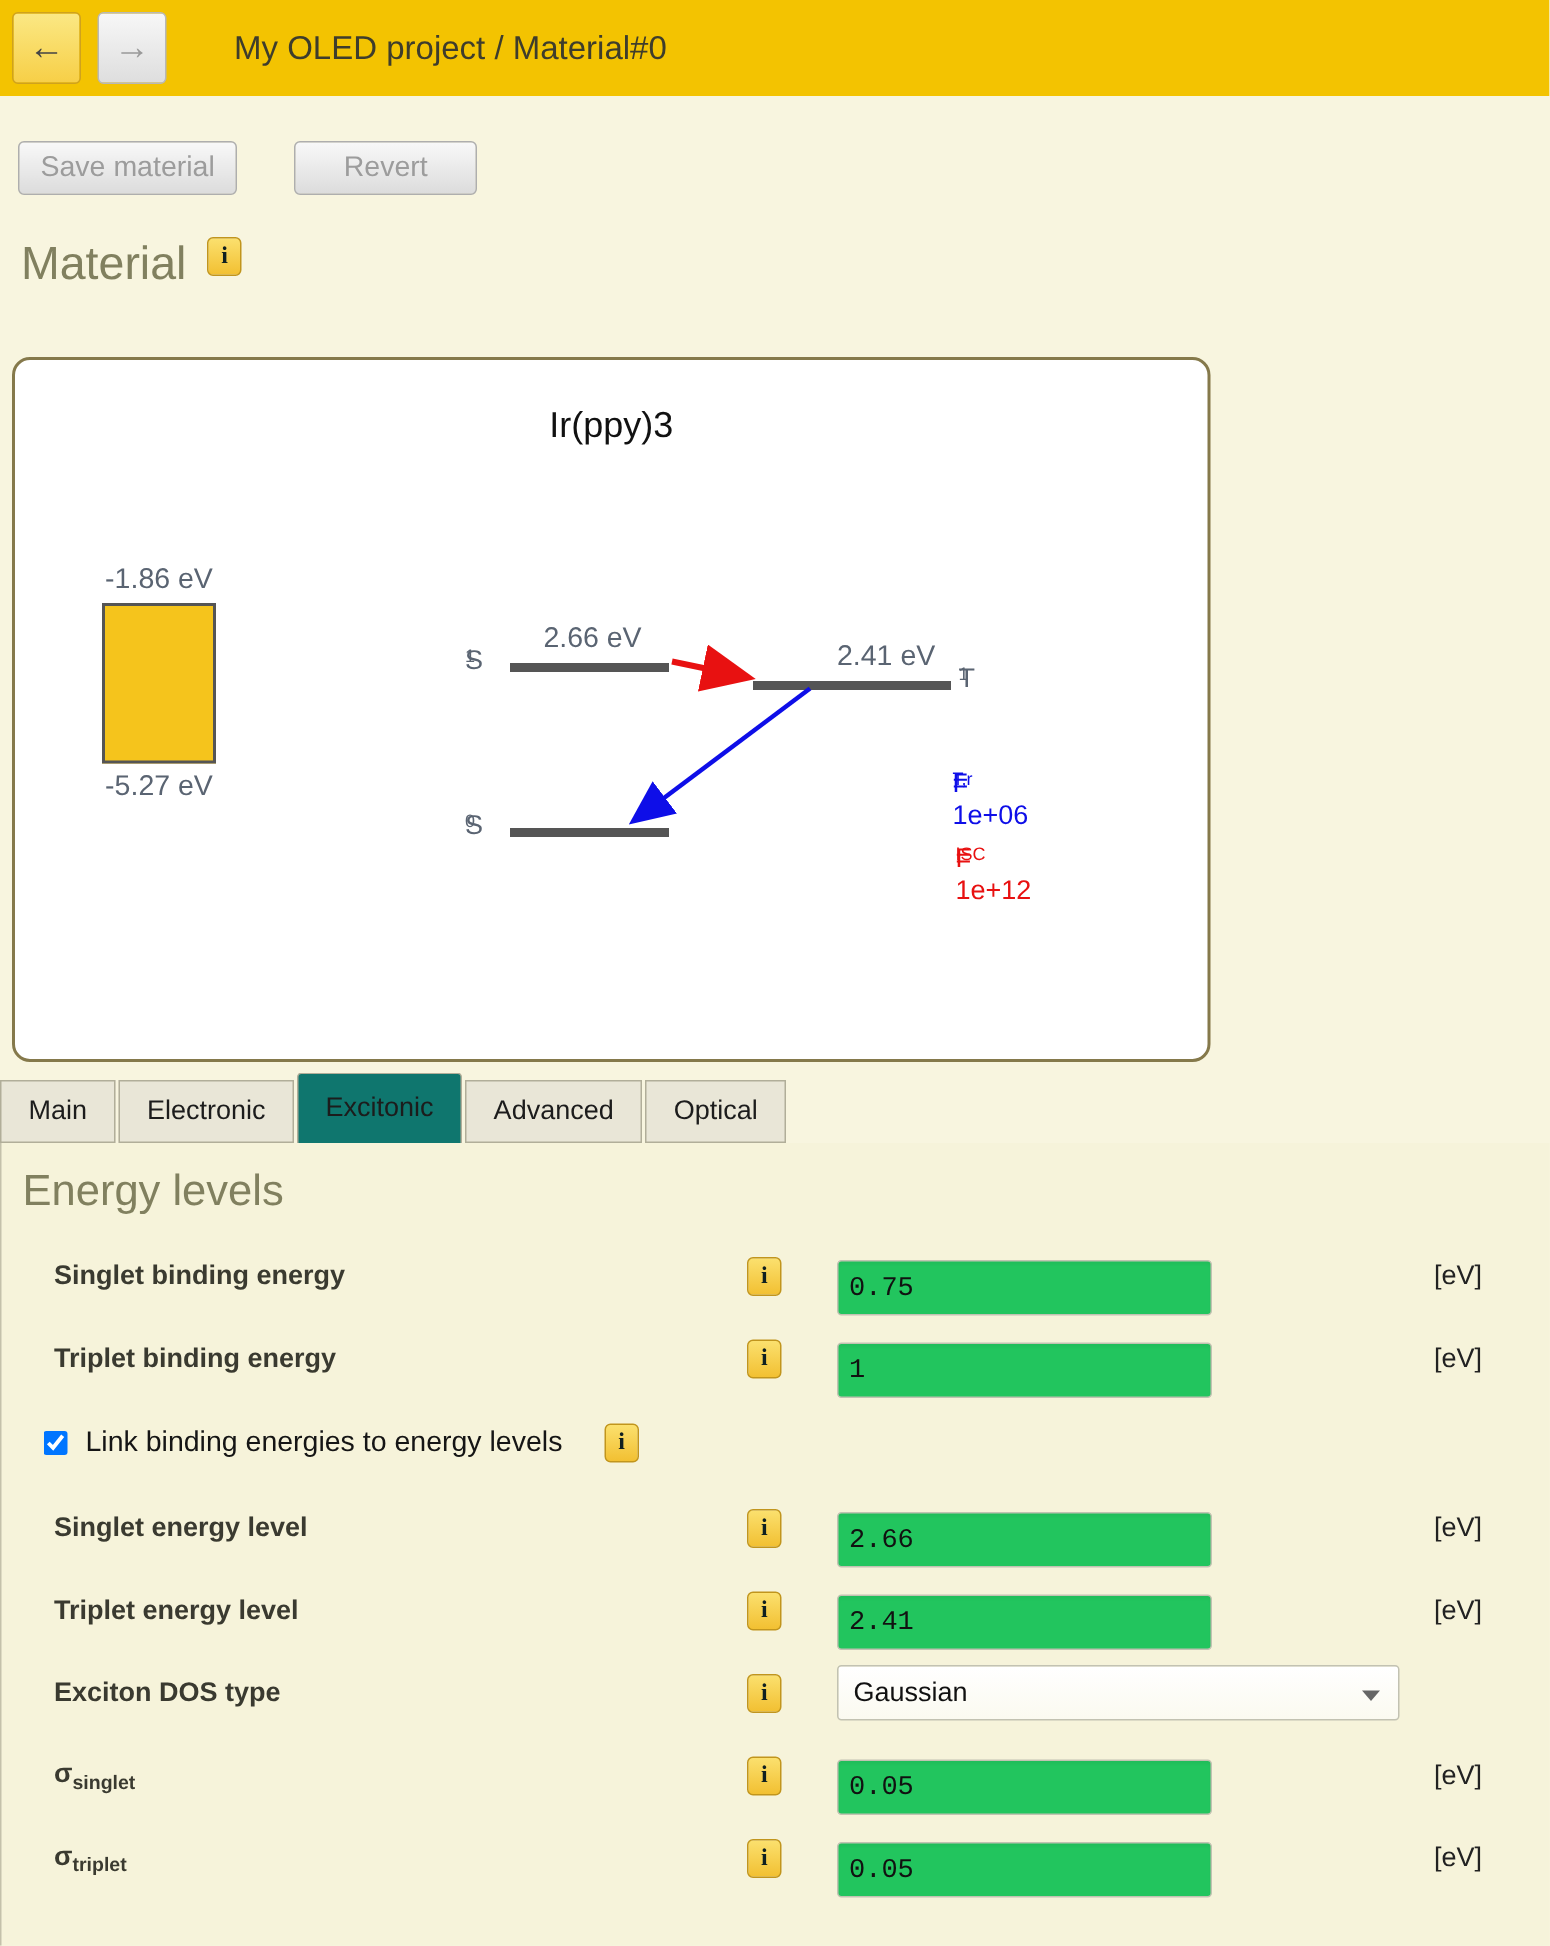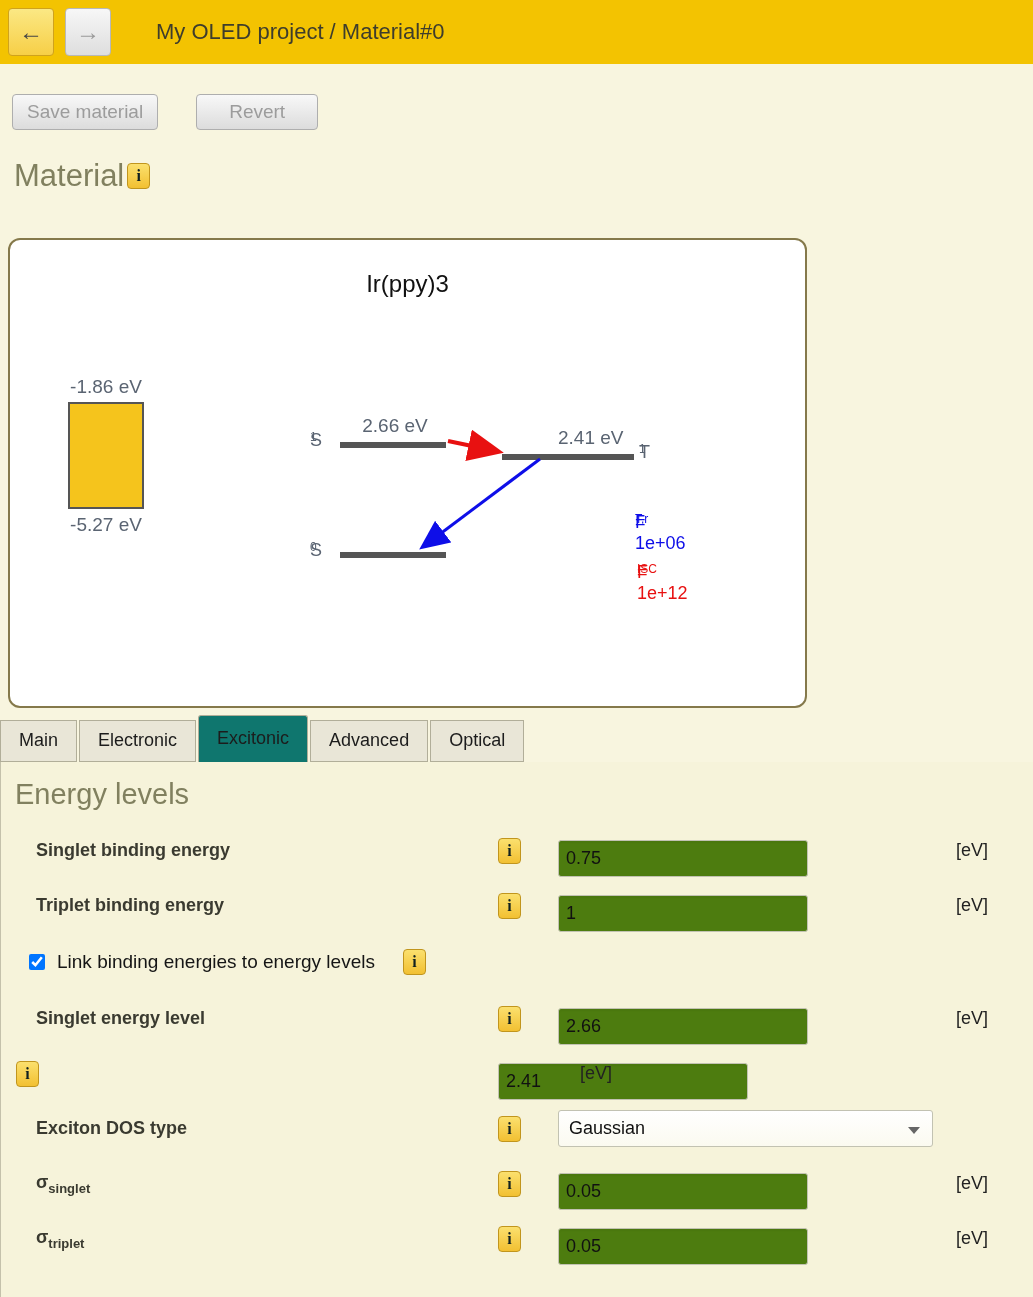--- a/index.html
+++ b/index.html
@@ -33,21 +33,21 @@
   
   .toolbar { padding:30px 0 0 12px; display:flex; gap:38px; }
   .tool-btn {
     background:linear-gradient(#f8f8f8,#dcdcdc);
     border:1px solid #aeaeae; border-radius:4px;
     color:#9c9c9c; font-size:19px;
     padding:6px 14px; min-width:122px; text-align:center;
   }
   
   .section-heading {
-    display:flex; align-items:center; gap:3px;
+    display:flex; gap:14px;
     padding:28px 0 0 14px;
   }
   .h1 { font-size:31px; color:#81805f; font-weight:400; }
   .info-icon {
     width:23px; height:26px; border-radius:4px;
     background:linear-gradient(#fbe06e,#f2c032);
     border:1px solid #c1951d;
     display:inline-flex; align-items:center; justify-content:center;
     font-family:"Liberation Serif","DejaVu Serif",serif;
     font-size:16px; font-weight:bold; color:#102020;
@@ -107,23 +107,23 @@
   .h2 { font-size:29px; color:#81805f; font-weight:400; padding:16px 0 12px 14px; }
   .frow {
     display:grid; grid-template-columns:482px 60px 376px 1fr;
     align-items:center; height:55px; padding-left:15px;
   }
   .flabel { font-size:18px; font-weight:bold; color:#3a3a30;margin-left:20px; }
   .flabel sub { font-size:13px; }
   .funit { font-size:18px; color:#222; padding-left:22px; }
   .tinput {
     width:250px; height:37px;
-    background:#4d7c0f; border:1px solid #c2c2b2; border-radius:3px;
+    background:#22c55e; border:1px solid #c2c2b2; border-radius:3px;
     box-shadow:inset 0 2px 2px rgba(0,0,0,0.04);
-    font-family:Liberation Sans, sans-serif; font-size:18px; color:#111;
+    font-family:Liberation Mono, monospace; font-size:18px; color:#111;
     padding:0 7px;
     margin-top:16px;
   }
   .dropdown {
     width:375px; height:37px;
     background:linear-gradient(#ffffff,#fbfaf0);
     border:1px solid #c2c2b2; border-radius:3px;
     display:flex; align-items:center;
     font-size:18px; color:#111; padding:0 10px;
     position:relative; cursor:pointer;
@@ -245,20 +245,21 @@
   </div>
 
   <div class="frow">
     <span class="flabel">Singlet energy level</span>
     <span class="info-icon">i</span>
     <input class="tinput" value="2.66" style="">
     <span class="funit">[eV]</span>
   </div>
 
   <div class="frow">
+    <span class="flabel">Triplet energy level</span>
     <span class="info-icon">i</span>
     <input class="tinput" value="2.41" style="">
     <span class="funit">[eV]</span>
   </div>
 
   <div class="frow">
     <span class="flabel">Exciton DOS type</span>
     <span class="info-icon">i</span>
     <div class="dropdown">
       <span>Gaussian</span>

